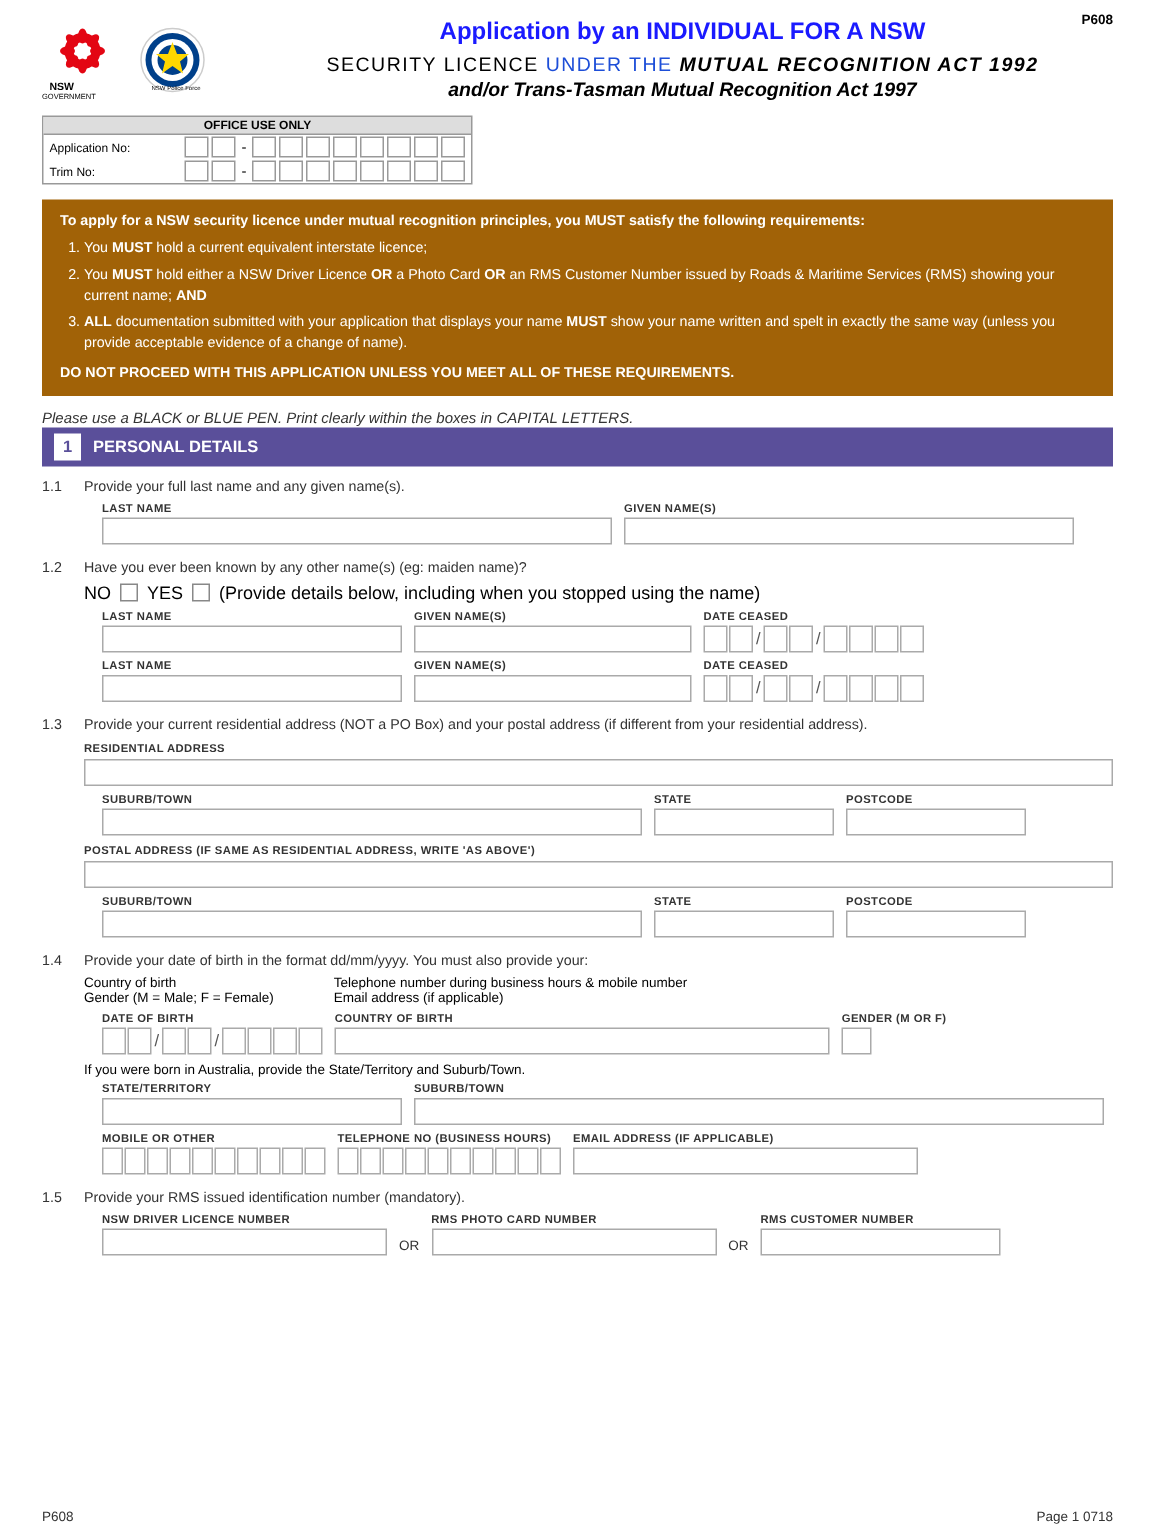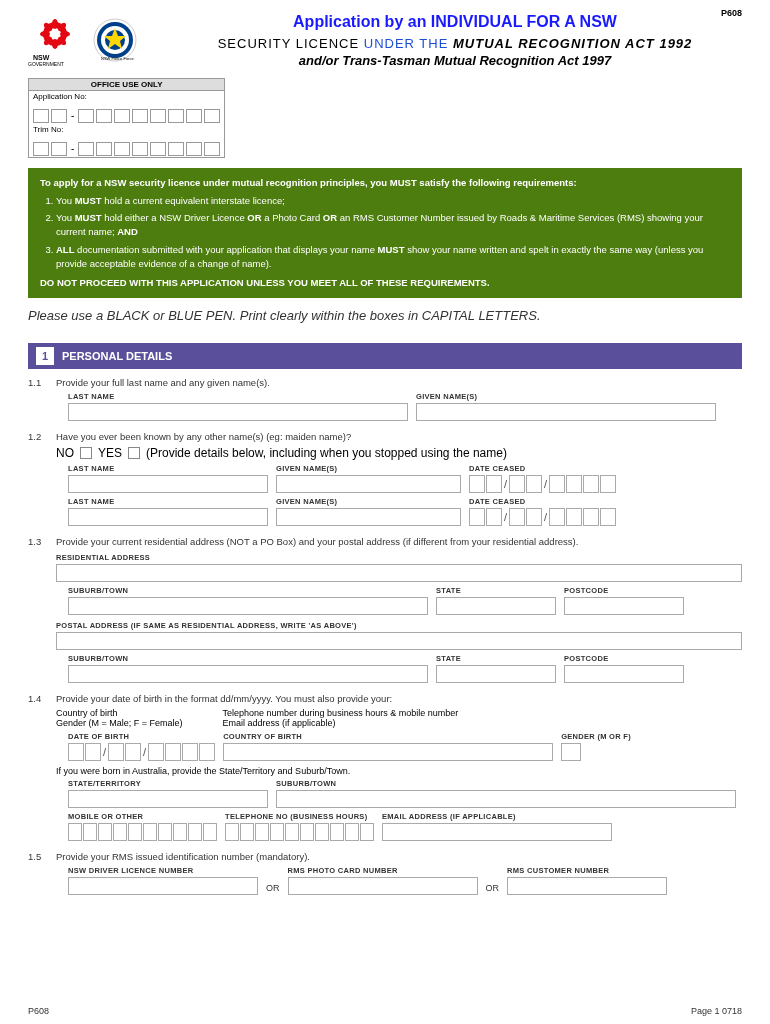--- a/index.html
+++ b/index.html
@@ -92,24 +92,23 @@
     .office-use-title {
       background: #ddd;
       text-align: center;
       padding: 1px 4px;
       font-weight: bold;
       font-size: 8px;
       border-bottom: 1px solid #999;
     }
     .office-use-row {
       display: flex;
-      align-items: flex-start;
+      align-items: center;
       padding: 1px 4px;
-      gap: 8px;
-      flex-direction: column;
+      gap: 20px;
     }
     .office-use-label {
       font-size: 8px;
       min-width: 70px;
     }
     .office-box-group {
       display: flex;
       align-items: center;
       gap: 2px;
     }
@@ -118,21 +117,21 @@
       height: 14px;
       border: 1px solid #999;
       display: inline-block;
     }
     .office-dash {
       font-size: 10px;
       margin: 0 2px;
     }
     
     .info-box {
-      background: #4d7c0f;
+      background: #a16207;
       color: #fff;
       padding: 8px 12px;
       margin-bottom: 10px;
       font-size: 9.5px;
       line-height: 1.5;
     }
     .info-box .intro {
       font-weight: bold;
       margin-bottom: 4px;
     }
@@ -142,23 +141,23 @@
     .info-box ol li {
       margin-bottom: 3px;
     }
     .info-box .warning {
       font-weight: bold;
       margin-top: 5px;
       text-transform: uppercase;
     }
     
     .instruction {
-      font-size: 13px;
+      font-size: 10px;
       font-style: italic;
-      margin-bottom: 20px;
+      margin-bottom: 0;
       color: #333;
     }
     
     .section-header {
       background: #5a4f9a;
       color: #fff;
       padding: 4px 8px;
       font-weight: bold;
       font-size: 11px;
       margin-bottom: 8px;

